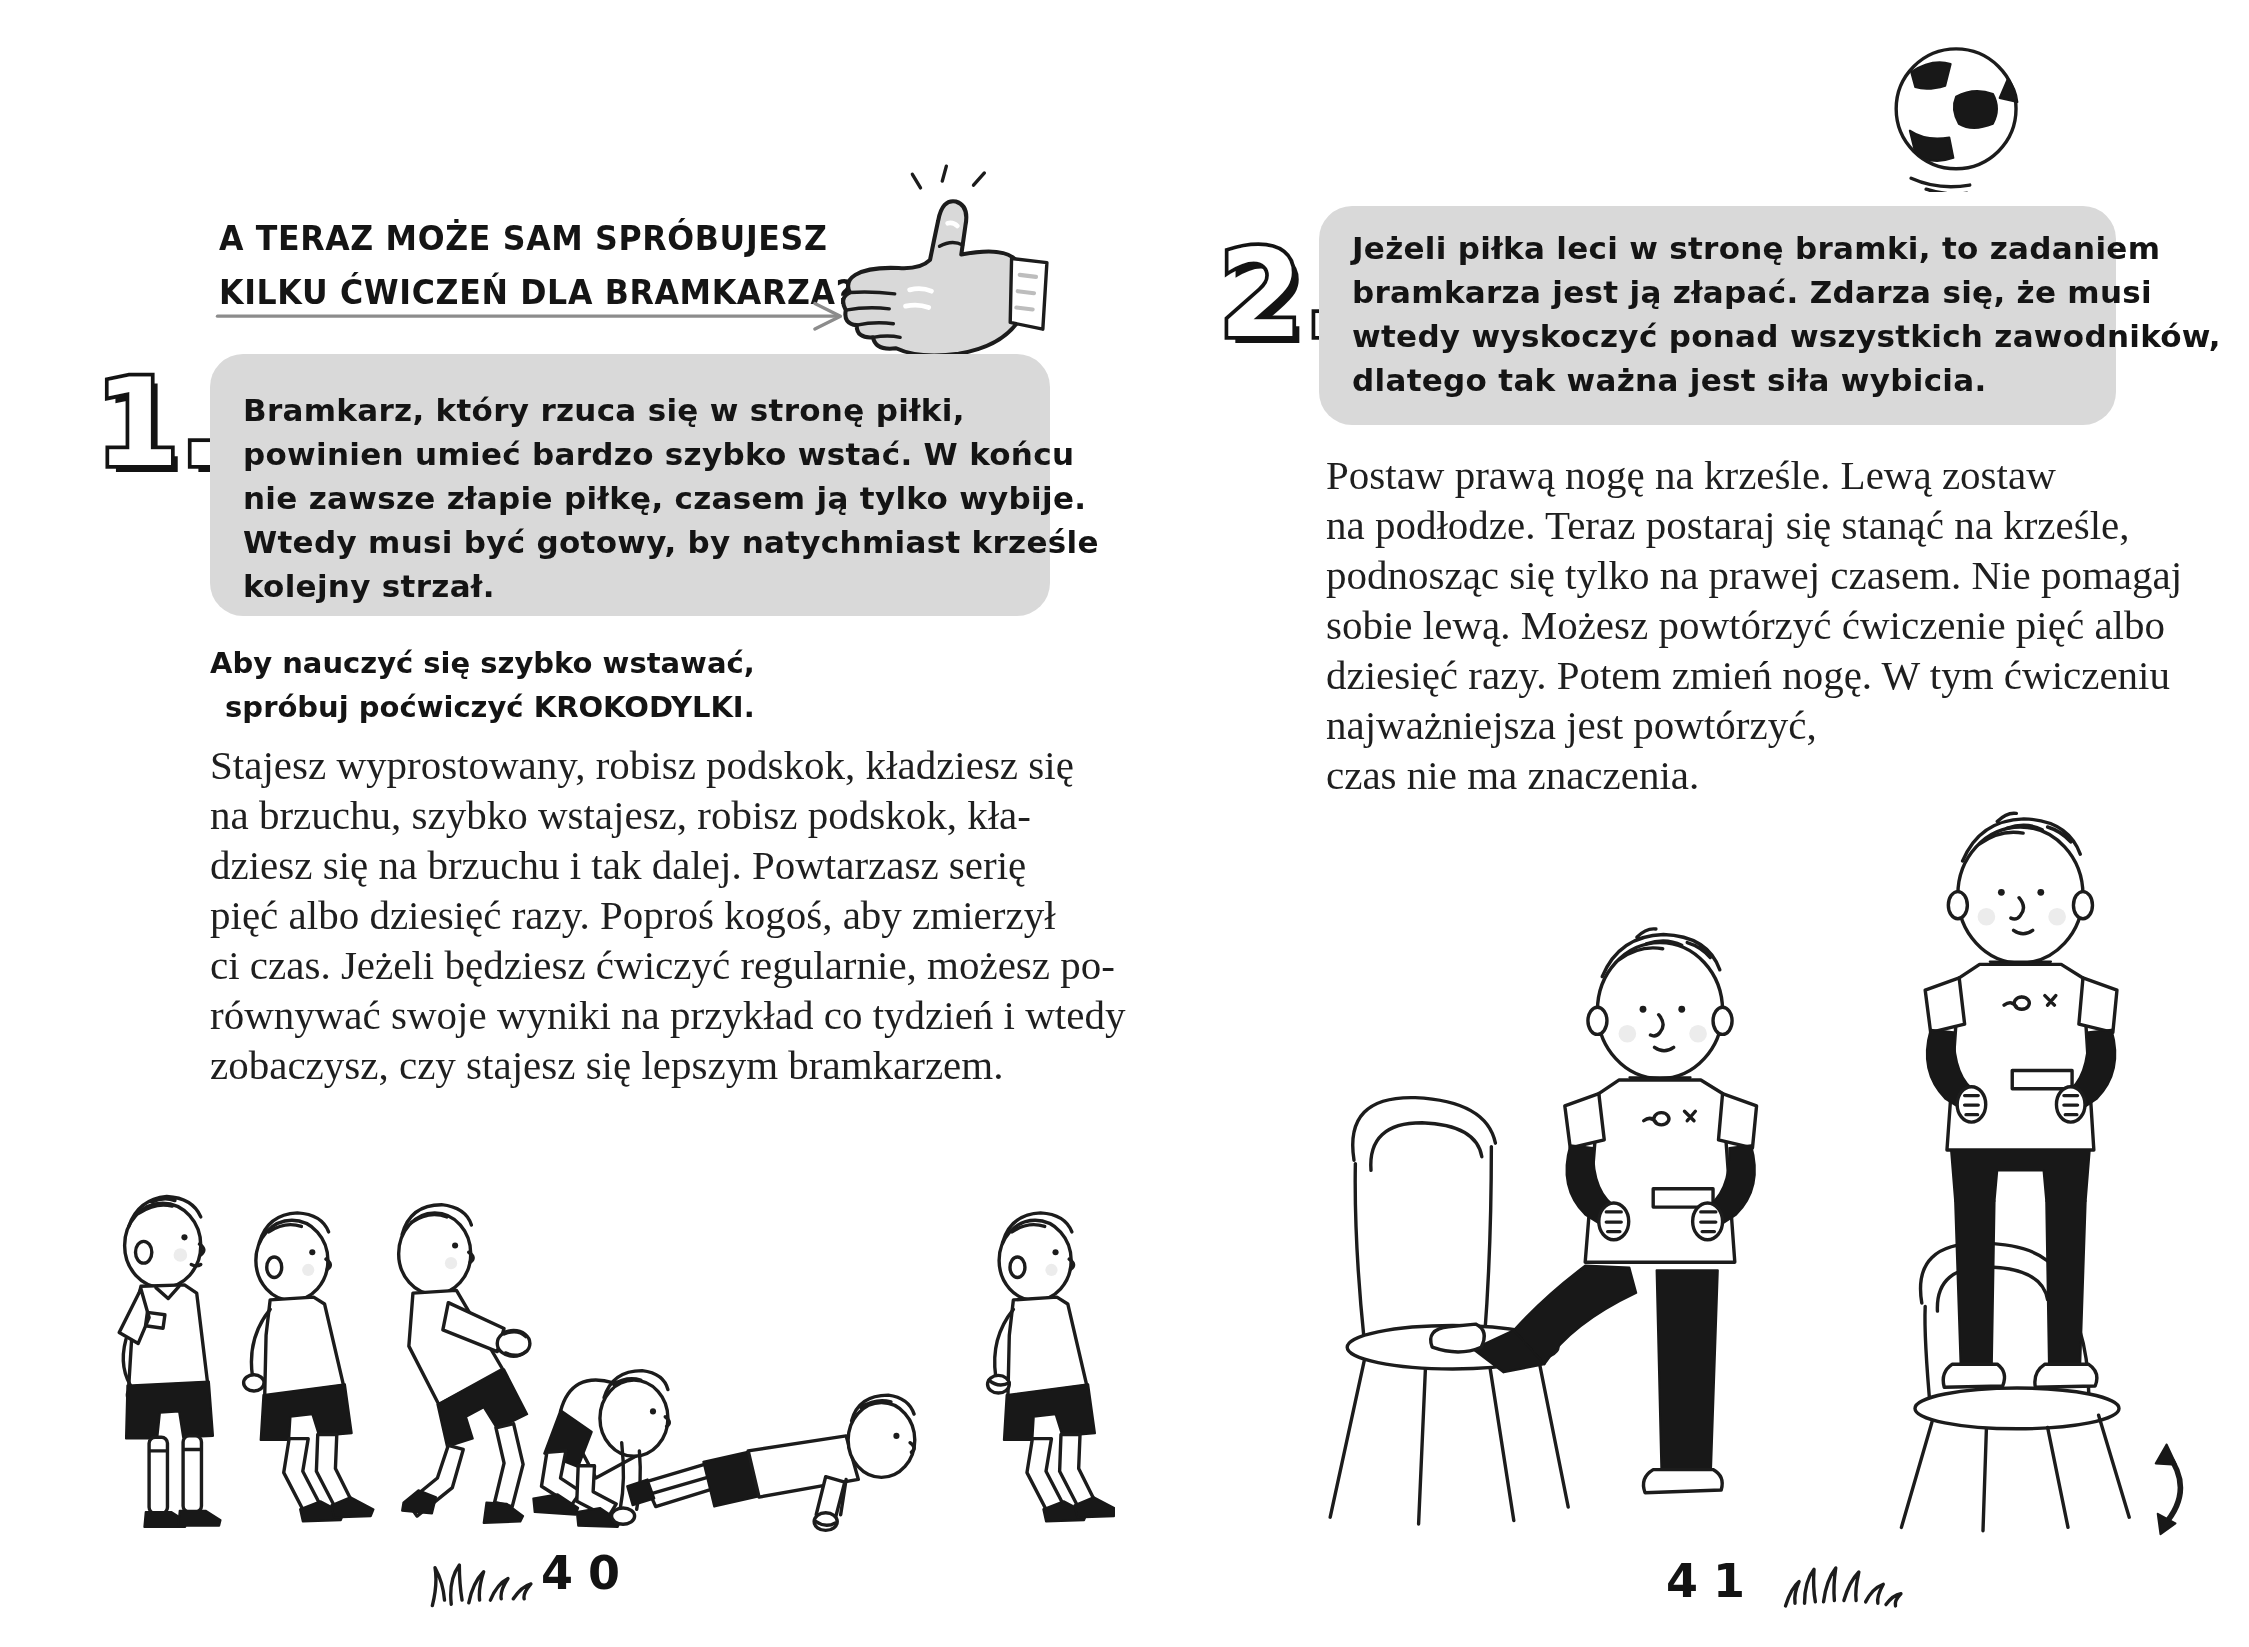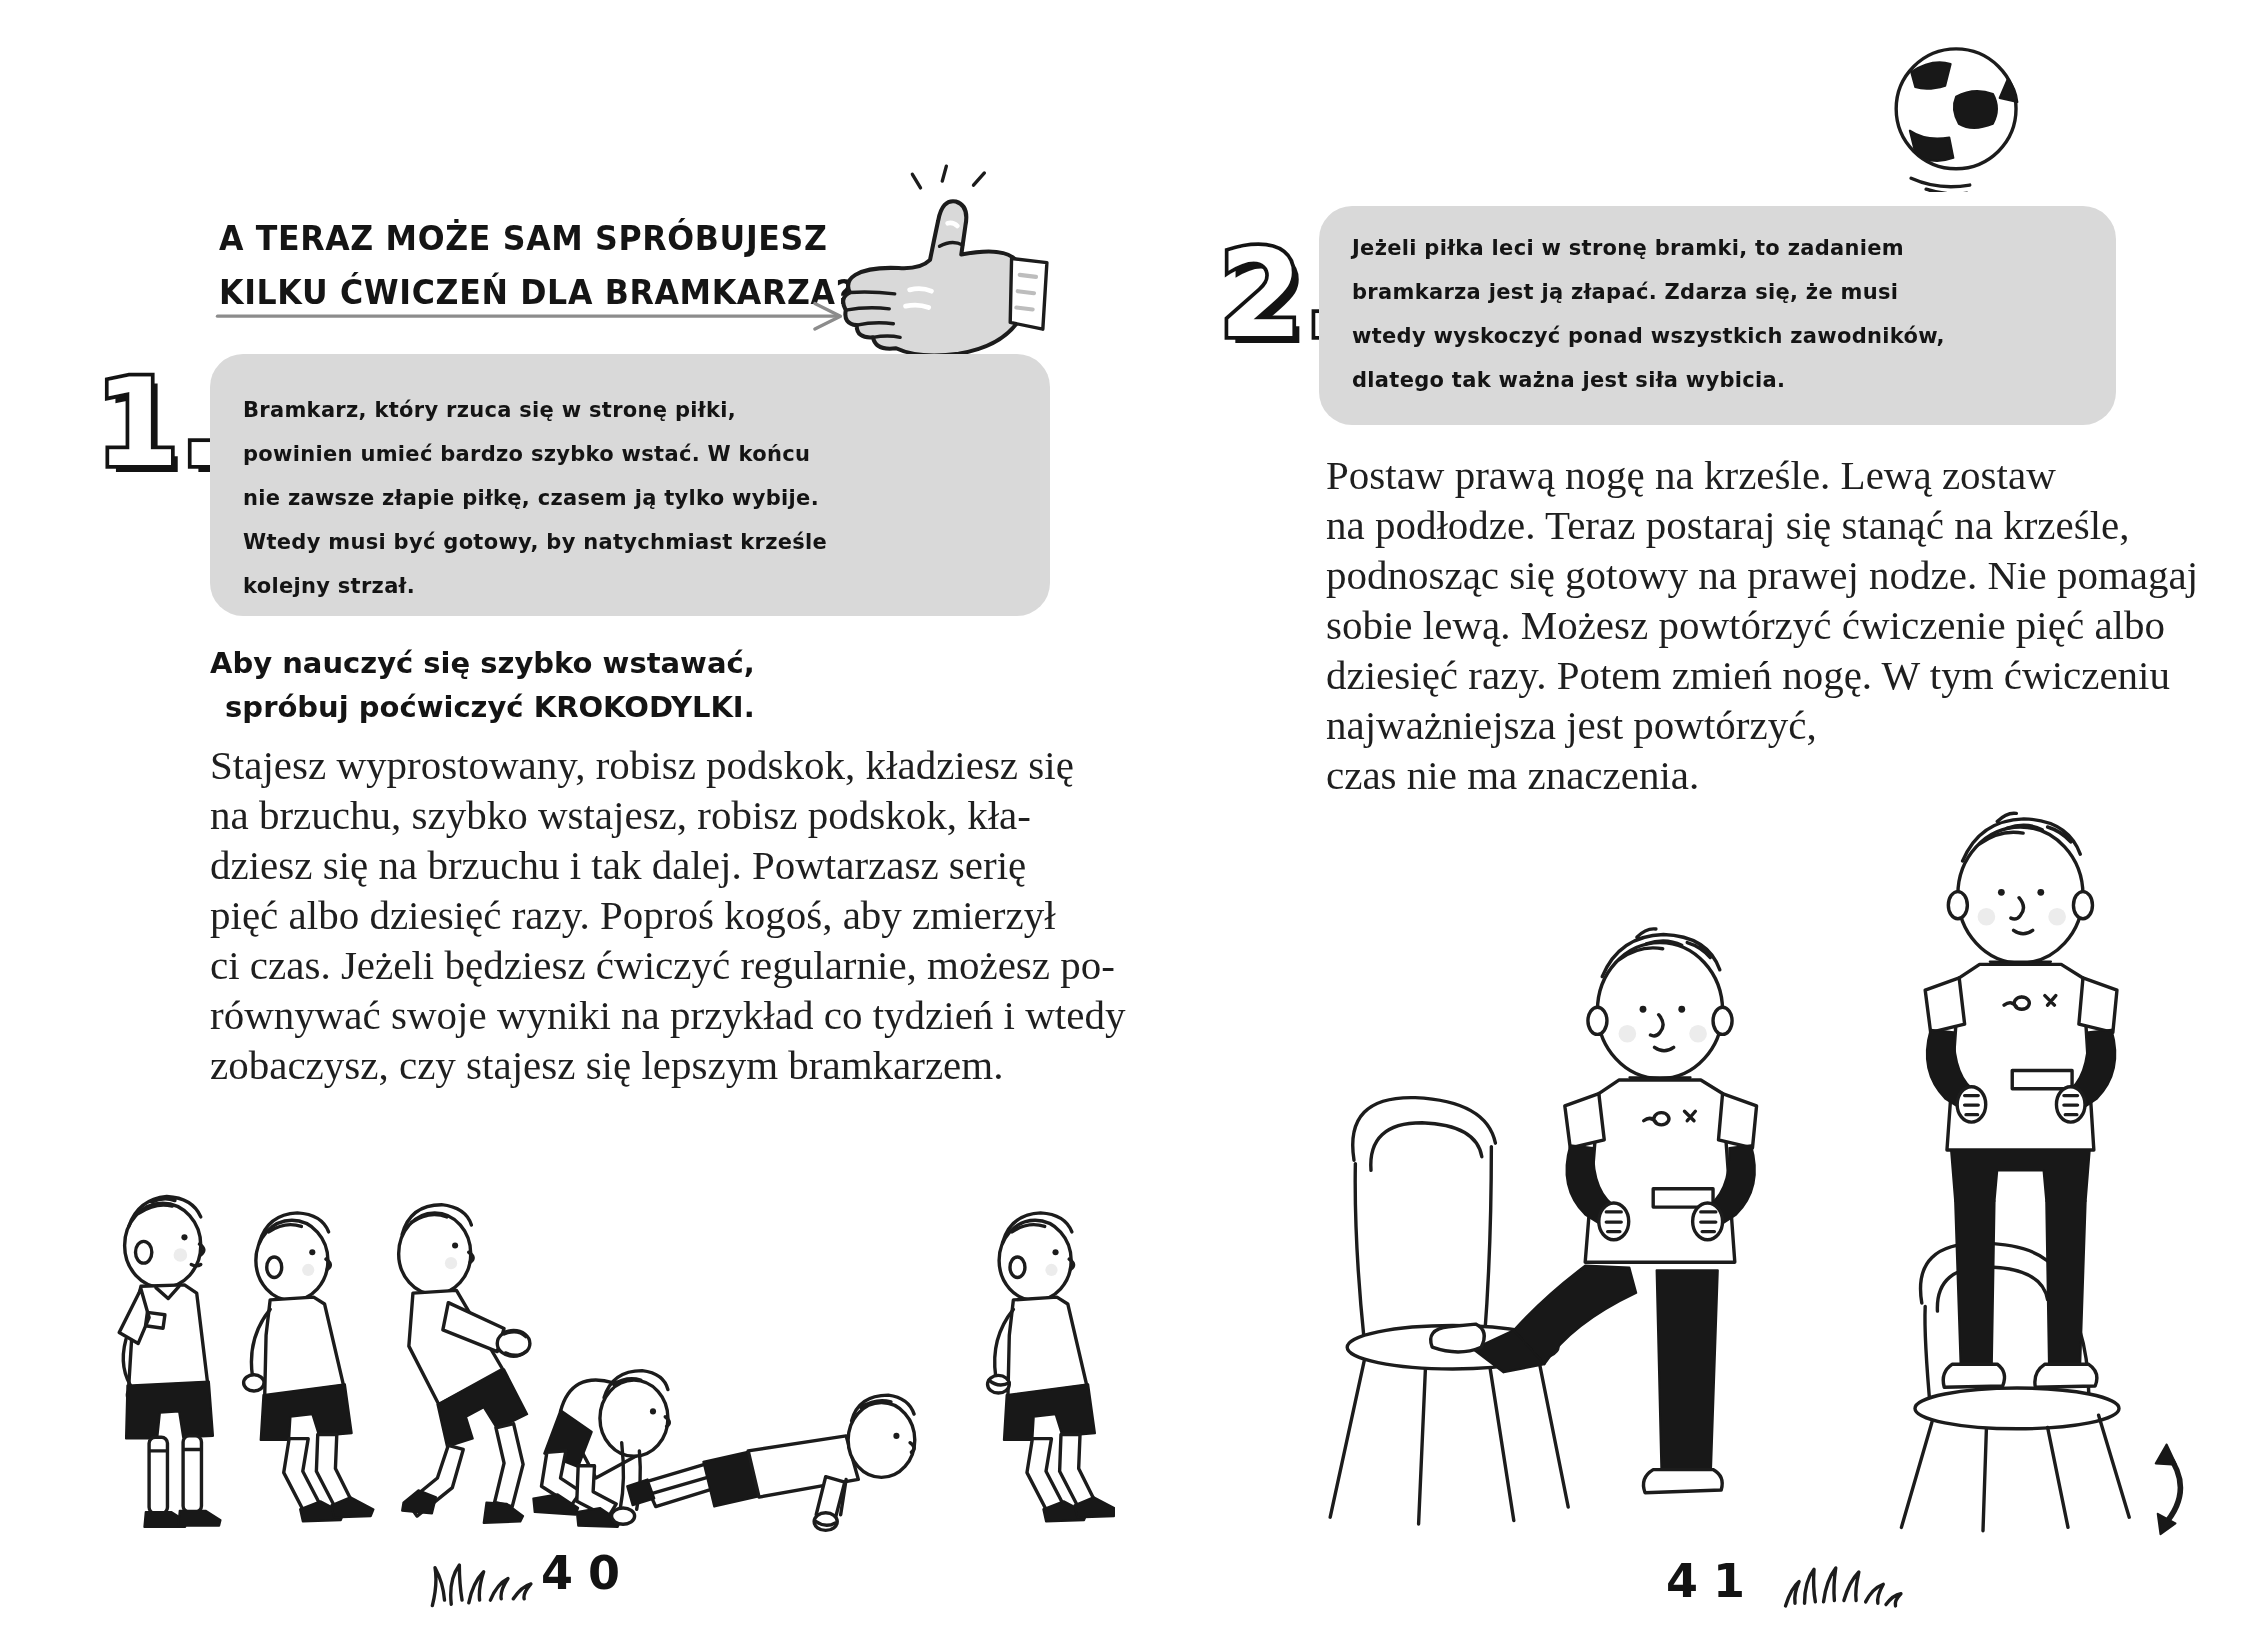--- a/index.html
+++ b/index.html
@@ -17,21 +17,21 @@
     transform:scaleX(.93);transform-origin:left top;letter-spacing:0.7px;
     white-space:nowrap;
   }
 
   
   .callout{
     background:#d9d9d9;border-radius:33px;box-sizing:border-box;
     padding:20.4px 33px;color:#141414;
   }
   .callout-line{
-    font-weight:bold;font-size:21px;line-height:44px;white-space:nowrap;
+    font-weight:bold;font-size:31px;line-height:44px;white-space:nowrap;
     letter-spacing:0.3px;
   }
   .callout-left{left:194px;top:354px;width:840px;height:262px;padding-top:34px;}
   .callout-right{left:1319px;top:206px;width:797px;height:219px;}
 
   .intro{left:194px;top:641px;text-align:right;}
   .intro-line{font-weight:bold;font-size:29px;line-height:44px;white-space:nowrap;color:#141414;}
 
   .bodytext{font-family:"Liberation Serif","DejaVu Serif",serif;color:#1f1f1f;}
   .body-line{font-size:41px;line-height:50px;white-space:nowrap;}
@@ -257,21 +257,21 @@
   <div class="abs callout callout-right" style="left:194px;top:206px;">
     <div class="callout-line">Jeżeli piłka leci w stronę bramki, to zadaniem</div>
     <div class="callout-line">bramkarza jest ją złapać. Zdarza się, że musi</div>
     <div class="callout-line">wtedy wyskoczyć ponad wszystkich zawodników,</div>
     <div class="callout-line">dlatego tak ważna jest siła wybicia.</div>
   </div>
 
   <div class="abs bodytext" style="left:201px;top:450px;">
     <div class="body-line">Postaw prawą nogę na krześle. Lewą zostaw</div>
     <div class="body-line">na podłodze. Teraz postaraj się stanąć na krześle,</div>
-    <div class="body-line">podnosząc się gotowy na prawej nodze. Nie pomagaj</div>
+    <div class="body-line">podnosząc się tylko na prawej czasem. Nie pomagaj</div>
     <div class="body-line">sobie lewą. Możesz powtórzyć ćwiczenie pięć albo</div>
     <div class="body-line">dziesięć razy. Potem zmień nogę. W tym ćwiczeniu</div>
     <div class="body-line">najważniejsza jest powtórzyć,</div>
     <div class="body-line">czas nie ma znaczenia.</div>
   </div>
 
   <svg class="abs" style="left:154px;top:725px;" width="966" height="816" viewBox="0 0 1420 1200">
 
     <g transform="translate(40,0)">
       <path class="ln" d="M70,640 Q55,545 160,548 Q265,553 278,615"></path>

